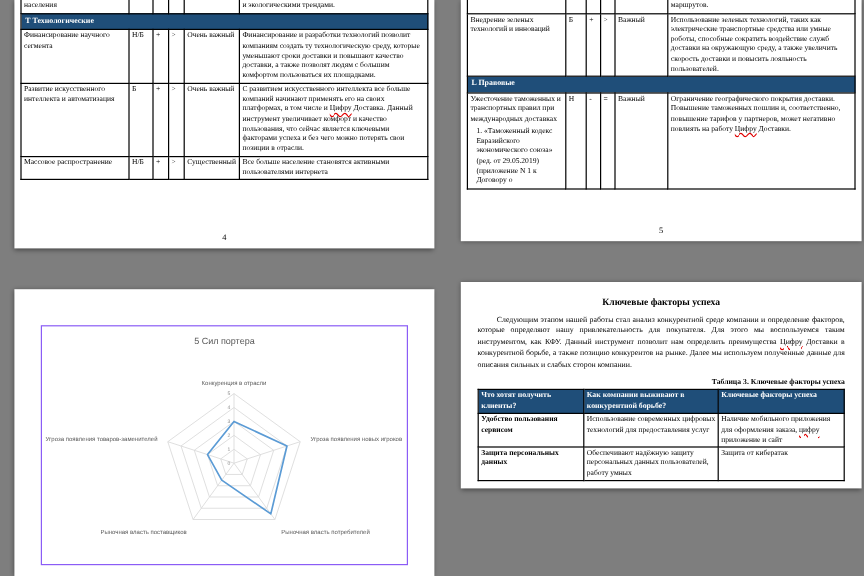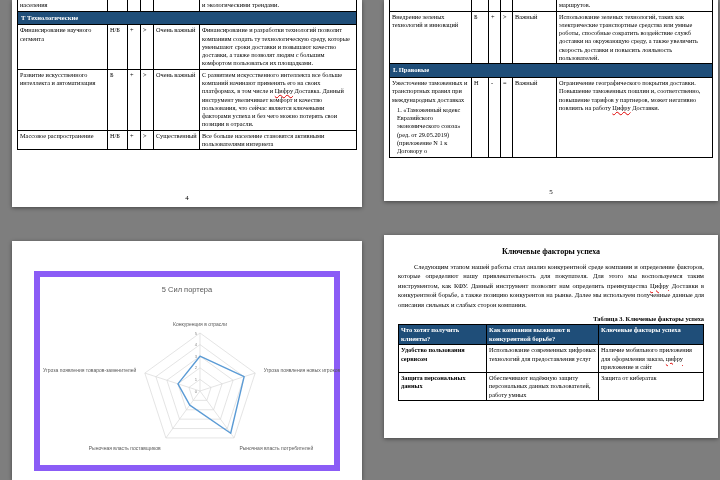--- a/index.html
+++ b/index.html
@@ -56,21 +56,21 @@
     text-indent:16px; margin-top:6px;
   }
   .kfu-caption { text-align:right; font-size:6.4px; font-weight:bold; margin:6px 0 2px; }
   table.kfu-table th {
     background:#1F4E79; color:#fff; font-weight:bold; font-size:6.5px;
   }
   .kfu-table td.bold1 { font-weight:bold; }
 
   
   .chart-frame {
-    border:6px solid #8b5cf6;
+    border:1px solid #8b5cf6;
     margin:30px 22px 0;
     padding-top:8px;
     height:200px;
   }
   .chart-title {
     text-align:center;
     font-family:"Liberation Sans", sans-serif;
     font-size:7.5px;
     color:#595959;
     margin-bottom:2px;
@@ -205,21 +205,21 @@
         <text x="157" y="38.5" text-anchor="end" class="tick">5</text>
         <text x="160" y="30" text-anchor="middle" class="axis-label">Конкуренция в отрасли</text>
         <text x="223.7207865917753" y="76.29586137687852" text-anchor="start" class="axis-label">Угроза появления новых игроков</text>
         <text x="199.38161190359568" y="154.20413862312148" text-anchor="start" class="axis-label">Рыночная власть потребителей</text>
         <text x="120.61838809640432" y="154.20413862312148" text-anchor="end" class="axis-label">Рыночная власть поставщиков</text>
         <text x="96.2792134082247" y="76.29586137687853" text-anchor="end" class="axis-label">Угроза появления товаров-заменителей</text>
       </svg>
   </div>
 </div>
 
-<div class="page" style="left:384px;top:235px;width:334px;height:203px;padding:8px 14px;">
+<div class="page" style="left:384px;top:235px;width:334px;height:172px;padding:8px 14px;">
   <div class="kfu-heading">Ключевые факторы успеха</div>
   <div class="kfu-para"><span>Следующим этапом нашей работы стал анализ конкурентной среде компании и определение факторов, которые определяют нашу привлекательность для покупателя. Для этого мы воспользуемся таким инструментом, как КФУ. Данный инструмент позволит нам определить преимущества </span><span class="sq">Цифру</span><span> Доставки в конкурентной борьбе, а также позицию конкурентов на рынке. Далее мы используем полученные данные для описания сильных и слабых сторон компании.</span></div>
   <div class="kfu-caption">Таблица 3. Ключевые факторы успеха</div>
   <table class="doc-table kfu-table">
     <colgroup>
         <col style="width:88px">
         <col style="width:112px">
         <col>
       </colgroup>
     <tbody>

